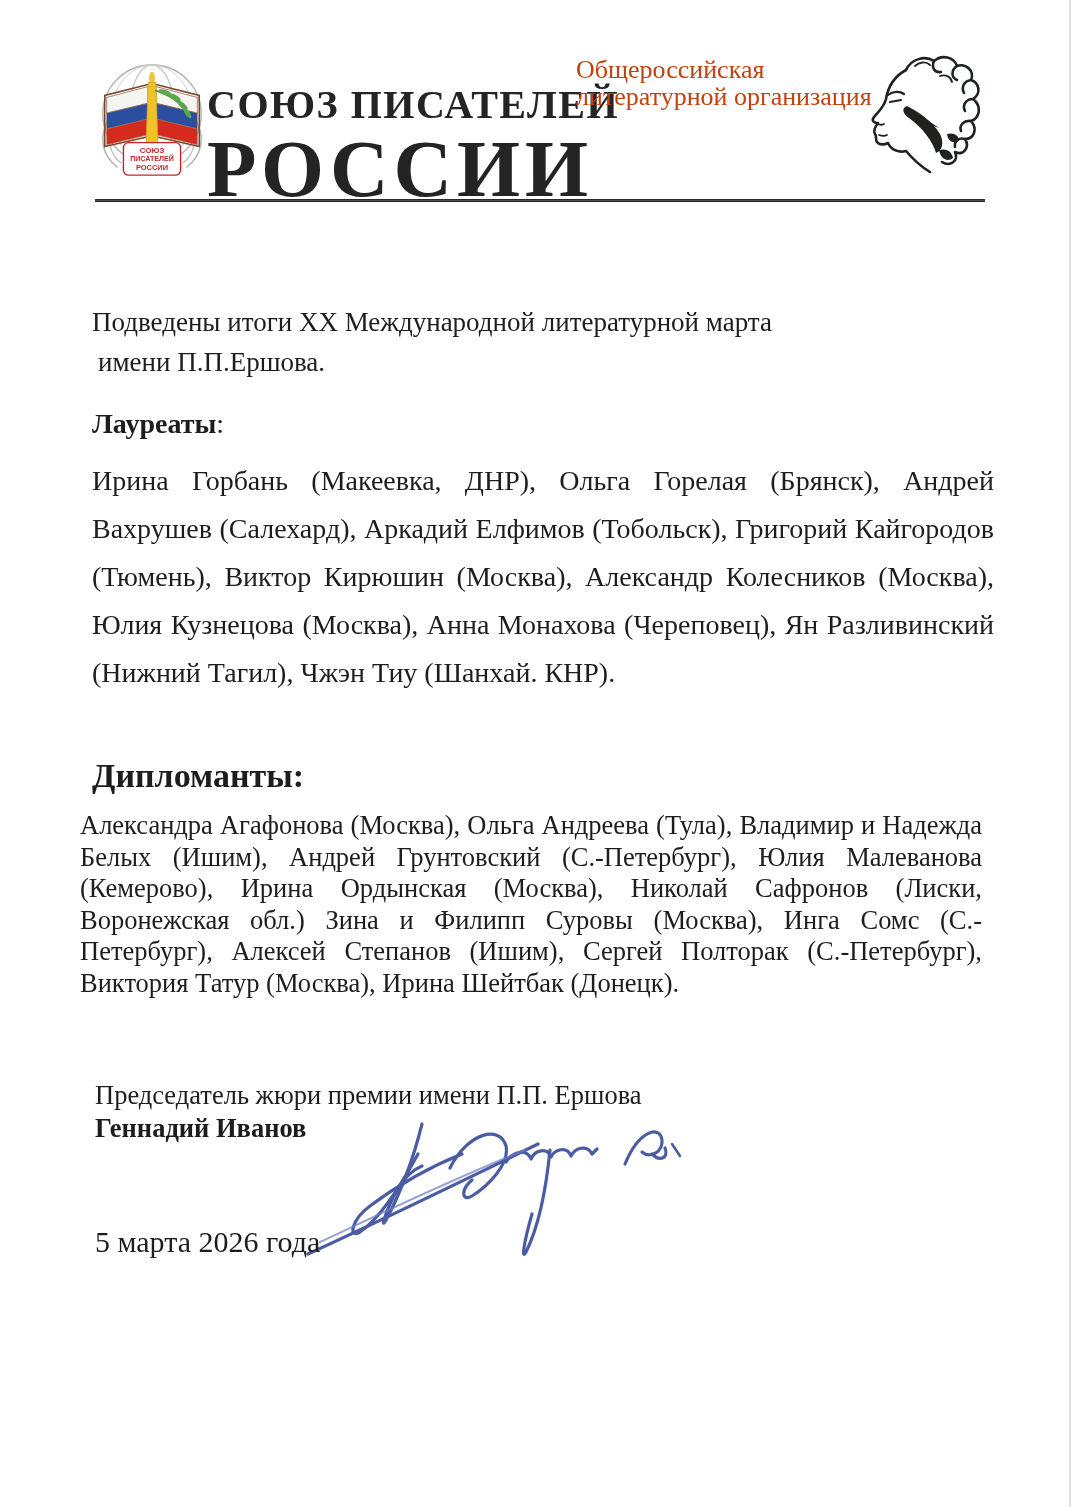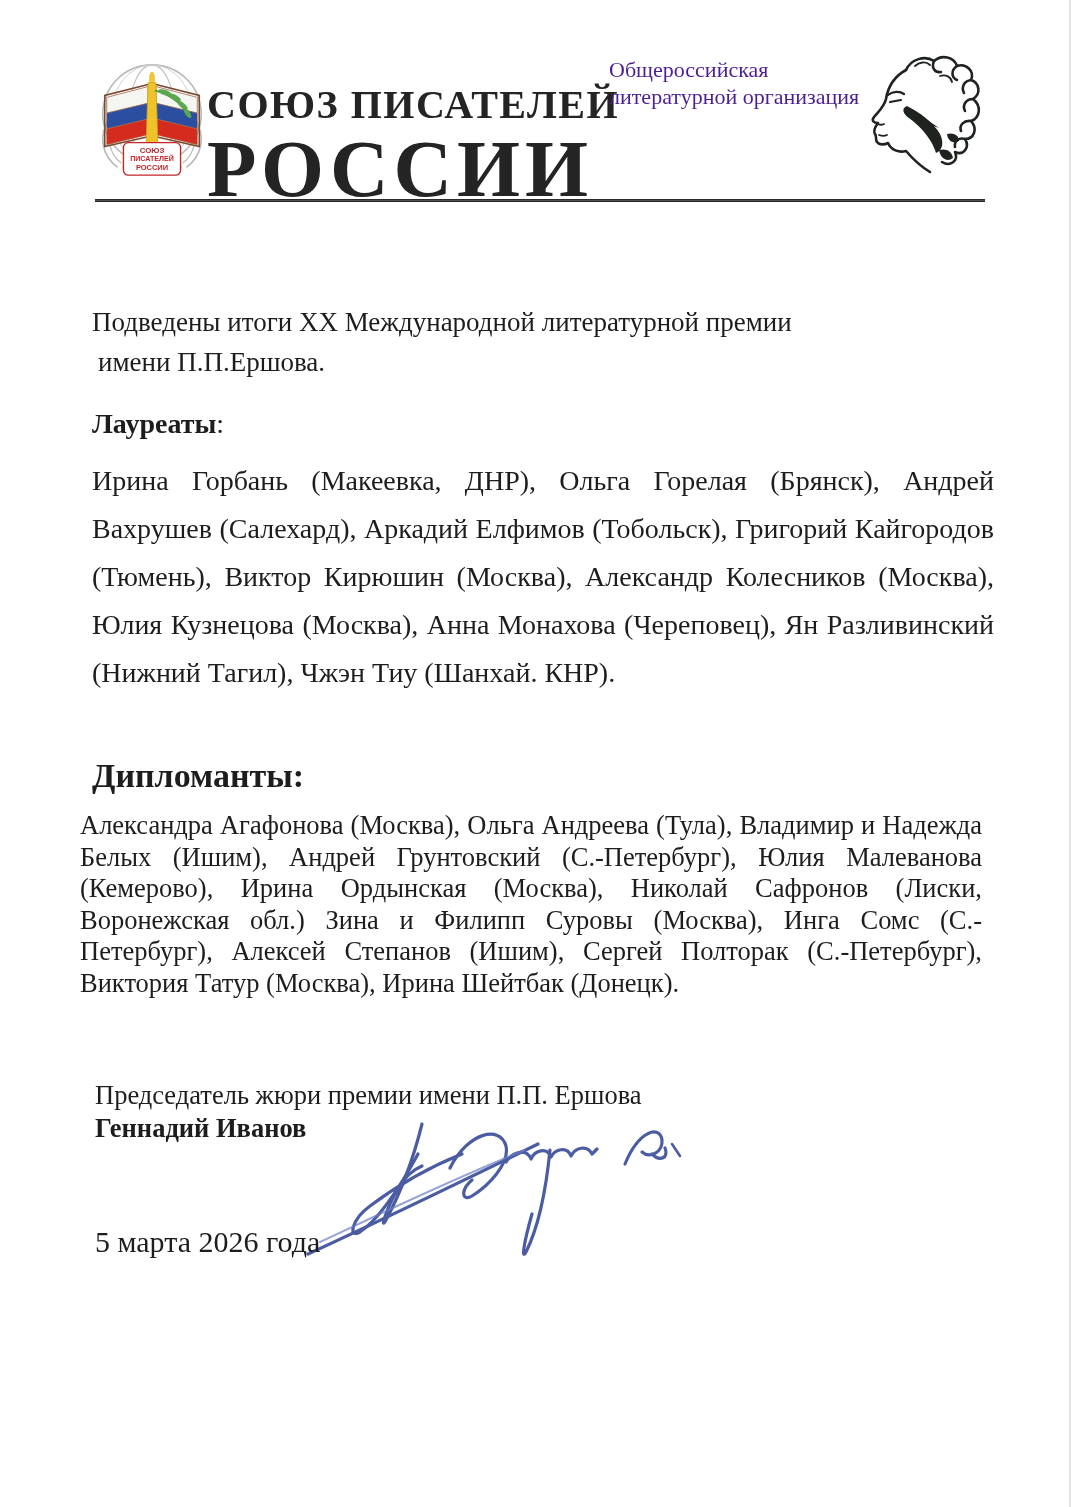--- a/index.html
+++ b/index.html
@@ -11,21 +11,21 @@
     background:#ffffff;
     overflow:hidden;
     font-family:"Liberation Serif","DejaVu Serif",serif;
     color:#1d1d1d;
   }
   
   .emblem { position:absolute; left:88px; top:56px; width:128px; height:132px; }
   .title-block { position:absolute; left:207px; top:48px; white-space:nowrap;margin-top:33px; }
   .title1 { font-size:40px; font-weight:bold; letter-spacing:1.5px; color:#242424; }
   .title2 { font-size:81px; line-height:80px; font-weight:bold; letter-spacing:5px; color:#242424; margin-top:1px; }
-  .org-block { position:absolute; left:609px; top:56px; font-size:22px; line-height:27px; color:#4c1d95; }
+  .org-block { position:absolute; left:576px; top:56px; font-size:26px; line-height:27px; color:#c2410c; }
   .addr-block { position:absolute; left:576px; top:122px; font-size:21px; line-height:26px; font-weight:500; color:#161616; }
   .pushkin { position:absolute; left:843px; top:50px; width:152px; height:148px; }
   .head-rule { position:absolute; left:95px; top:199px; width:890px; height:3px;
     background:linear-gradient(#111,#555 45%,#111); }
   .scan-edge { position:absolute; top:0; left:1069px; width:2px; height:1507px; background:#c9c9c9; opacity:.55; }
 
   
   .intro { position:absolute; left:92px; top:302px; width:780px; font-size:27px; line-height:40px; }
   .intro .l2 { padding-left:6px; }
   .laureates-h { position:absolute; left:92px; top:408px; font-size:28px; }
@@ -130,21 +130,21 @@
     </svg>
 
     <div class="head-rule"></div>
   </div>
 
   <div class="scan-edge"></div>
 
   <div>
 
     <div class="intro">
-      <div>Подведены итоги XX Международной литературной премии</div>
+      <div>Подведены итоги XX Международной литературной марта</div>
       <div class="l2">имени П.П.Ершова.</div>
     </div>
 
     <div class="laureates-h"><b>Лауреаты</b><span>:</span></div>
 
     <div class="laureates">Ирина Горбань (Макеевка, ДНР), Ольга Горелая (Брянск), Андрей Вахрушев (Салехард), Аркадий Елфимов (Тобольск), Григорий Кайгородов (Тюмень), Виктор Кирюшин (Москва), Александр Колесников (Москва), Юлия Кузнецова (Москва), Анна Монахова (Череповец), Ян Разливинский (Нижний Тагил), Чжэн Тиу (Шанхай. КНР).</div>
 
     <div class="diplomants-h">Дипломанты:</div>
 
     <div class="diplomants">Александра Агафонова (Москва), Ольга Андреева (Тула), Владимир и Надежда Белых (Ишим), Андрей Грунтовский (С.-Петербург), Юлия Малеванова (Кемерово), Ирина Ордынская (Москва), Николай Сафронов (Лиски, Воронежская обл.) Зина и Филипп Суровы (Москва), Инга Сомс (С.-Петербург), Алексей Степанов (Ишим), Сергей Полторак (С.-Петербург), Виктория Татур (Москва), Ирина Шейтбак (Донецк).</div>

